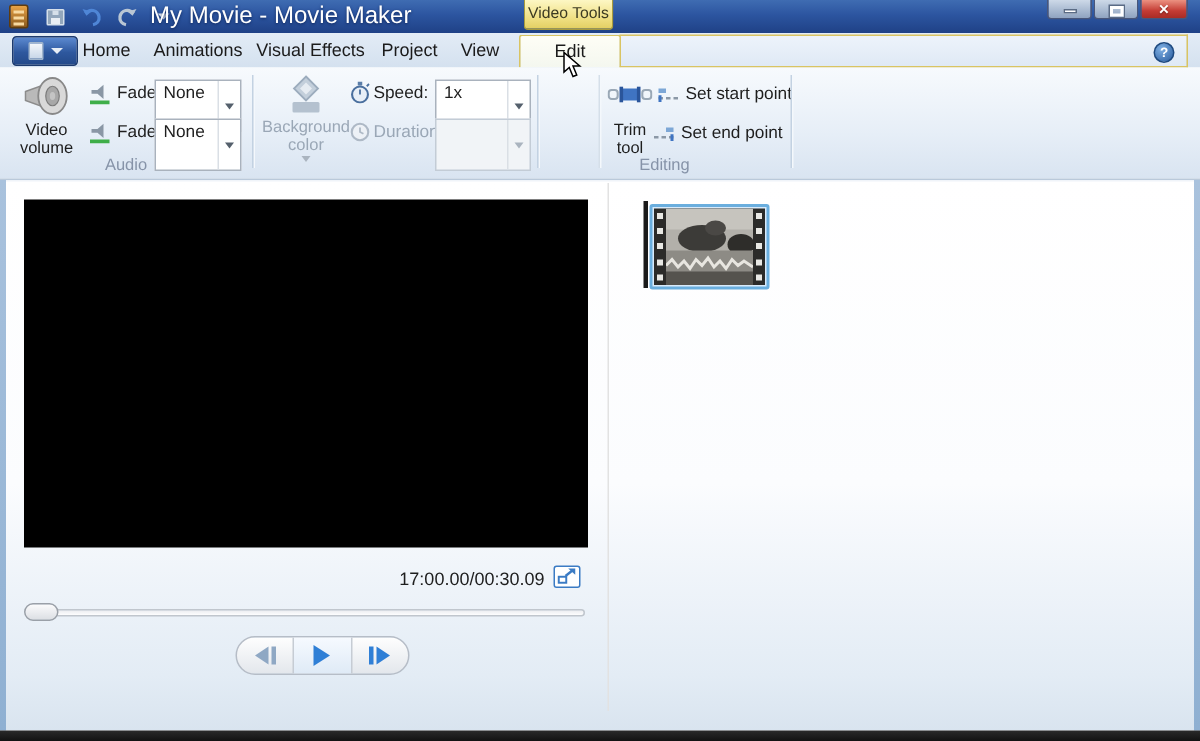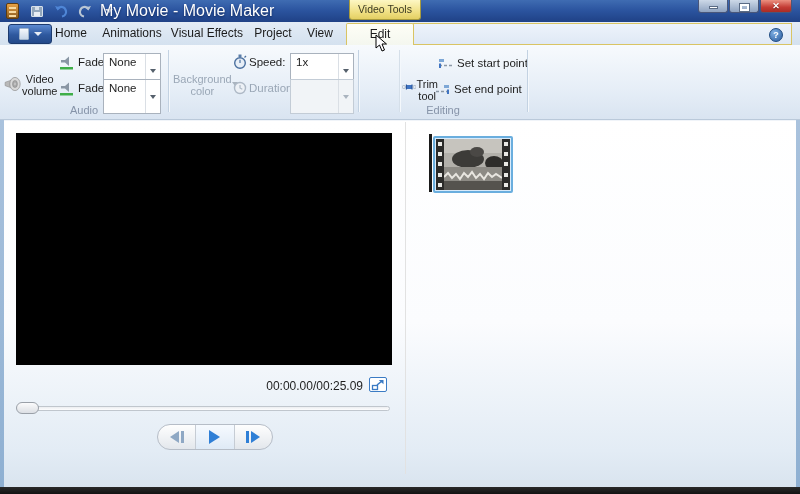--- a/index.html
+++ b/index.html
@@ -15,21 +15,21 @@
     background:#f7d9a0; box-shadow:0 4px 0 #f7d9a0, 0 8px 0 #f7d9a0; }
   .qat { position:absolute; left:28px; top:2px; height:18px; display:flex; align-items:center; gap:6px; }
   .qat-btn { width:18px; height:16px; display:flex; align-items:center; justify-content:center; }
   .floppy { width:12px; height:11px; background:#93a7bc; border:1px solid #d6e0ea; border-radius:1px; position:relative; }
   .floppy::before { content:""; position:absolute; left:2px; bottom:0; width:6px; height:4px; background:#e9eef4; }
   .floppy::after { content:""; position:absolute; left:3px; top:0; width:4px; height:3px; background:#d6e0ea; }
   .caret-down-w { width:0; height:0; border-left:4px solid transparent; border-right:4px solid transparent; border-top:4px solid #e8eef6; }
   .win-title { position:absolute; left:100px; top:0; height:22px; line-height:21px;
     color:#ffffff; font-size:16px; text-shadow:0 1px 2px #10275a; }
 
-  .ctx-group { position:absolute; left:349px; top:0; width:72px; height:20px;
+  .ctx-group { position:absolute; left:349px; top:0; width:60px; height:20px;
     background:linear-gradient(#fdf7c4, #eedd7d 70%, #e3cf63); border:1px solid #a89b3e; border-top:none;
     border-radius:0 0 3px 3px; text-align:center; line-height:19px; font-size:10.5px; color:#3c3a22; }
 
   .winctl { position:absolute; top:0; height:13px; border:1px solid #49567a; border-top:none;
     border-radius:0 0 3px 3px; display:flex; align-items:center; justify-content:center; }
   .winctl.min  { left:698px; width:30px; background:linear-gradient(#cdd9e8,#8fa3c0); }
   .winctl.max  { left:729px; width:30px; background:linear-gradient(#cdd9e8,#8fa3c0); }
   .winctl.close{ left:760px; width:32px; background:linear-gradient(#eb9181,#c43c34 60%, #a92c25); }
   .glyph-min { width:9px; height:3px; background:#fff; border:1px solid #5a6b85; margin-top:3px; }
   .glyph-max { width:9px; height:7px; border:2px solid #fff; box-shadow:0 0 0 1px #5a6b85; margin-top:2px; }
@@ -49,21 +49,21 @@
     background:linear-gradient(#edf3fb,#dfe9f5); border:1px solid #d9c463; border-left:none; }
   .help-btn { position:absolute; right:8px; top:4px; width:14px; height:14px; border-radius:50%;
     background:radial-gradient(circle at 35% 30%, #7fb0e4, #2a5c9e); border:1px solid #1e4a80;
     color:#fff; font-size:9px; font-weight:bold; text-align:center; line-height:13px; }
 
   
   .ribbon { position:absolute; left:0; top:45px; width:800px; height:75px;
     background:linear-gradient(#f7fafd, #e6eef7 60%, #d9e4f1); border-bottom:1px solid #bac9da; }
   .vsep { position:absolute; top:5px; width:1px; height:62px; background:#c3d2e2; box-shadow:1px 0 0 #f4f8fc; }
   .grouplabel { position:absolute; top:59px; font-size:11px; color:#8693a8; text-align:center; }
-  .bigbtn { position:absolute; top:2px; height:70px; display:flex; flex-direction:row; align-items:center; padding-top:3px; border-radius:3px; }
+  .bigbtn { position:absolute; top:2px; height:70px; display:flex; flex-direction:column; align-items:center; padding-top:3px; border-radius:3px; }
   .bigbtn .lbl { font-size:11px; color:#1e1e1e; text-align:center; line-height:12px; margin-top:3px; }
   .bigbtn.disabled .lbl { color:#9aa7b6; }
   .rowlbl { position:absolute; font-size:11.5px; color:#1e1e1e; }
   .rowlbl.disabled { color:#9aa7b6; }
   .combo { position:absolute; height:35px; background:#fff; border:1px solid #a9b2bd; display:flex; align-items:stretch; }
   .combo .val { flex:1; font-size:11.5px; color:#1e1e1e; padding-left:5px; line-height:17px; }
   .combo .drop { width:15px; border-left:1px solid #dadfe5; display:flex; align-items:center; justify-content:center; }
   .combo.disabled { background:#f1f4f7; border-color:#c3ccd6; }
   .tri-down { width:0; height:0; border-left:3.5px solid transparent; border-right:3.5px solid transparent; border-top:4px solid #55606c; }
   .combo.disabled .tri-down { border-top-color:#aab4bf; }
@@ -281,21 +281,21 @@
     <div class="grouplabel" style="left:360px;width:166px;">Editing</div>
     <div class="vsep" style="left:527px;"></div>
   </div>
 
   <div class="main"></div>
   <div class="edge left"></div>
   <div class="edge right"></div>
   <div class="divider"></div>
 
   <div class="video-black"></div>
-  <div class="time-display">00:00.00/00:25.09</div>
+  <div class="time-display">17:00.00/00:30.09</div>
   <div class="fullscreen-btn">
     <svg width="16" height="13" viewBox="0 0 16 13">
       <rect x="2.5" y="6.5" width="5" height="4" fill="none" stroke="#3b7bc4" stroke-width="1.3"></rect>
       <line x1="7" y1="6" x2="12" y2="2" stroke="#3b7bc4" stroke-width="1.6"></line>
       <path d="M13.5 1 L13.5 5.2 L8.8 1 Z" fill="#3b7bc4"></path>
     </svg>
   </div>
 
   <div class="seek-track"></div>
   <div class="seek-handle"></div>

